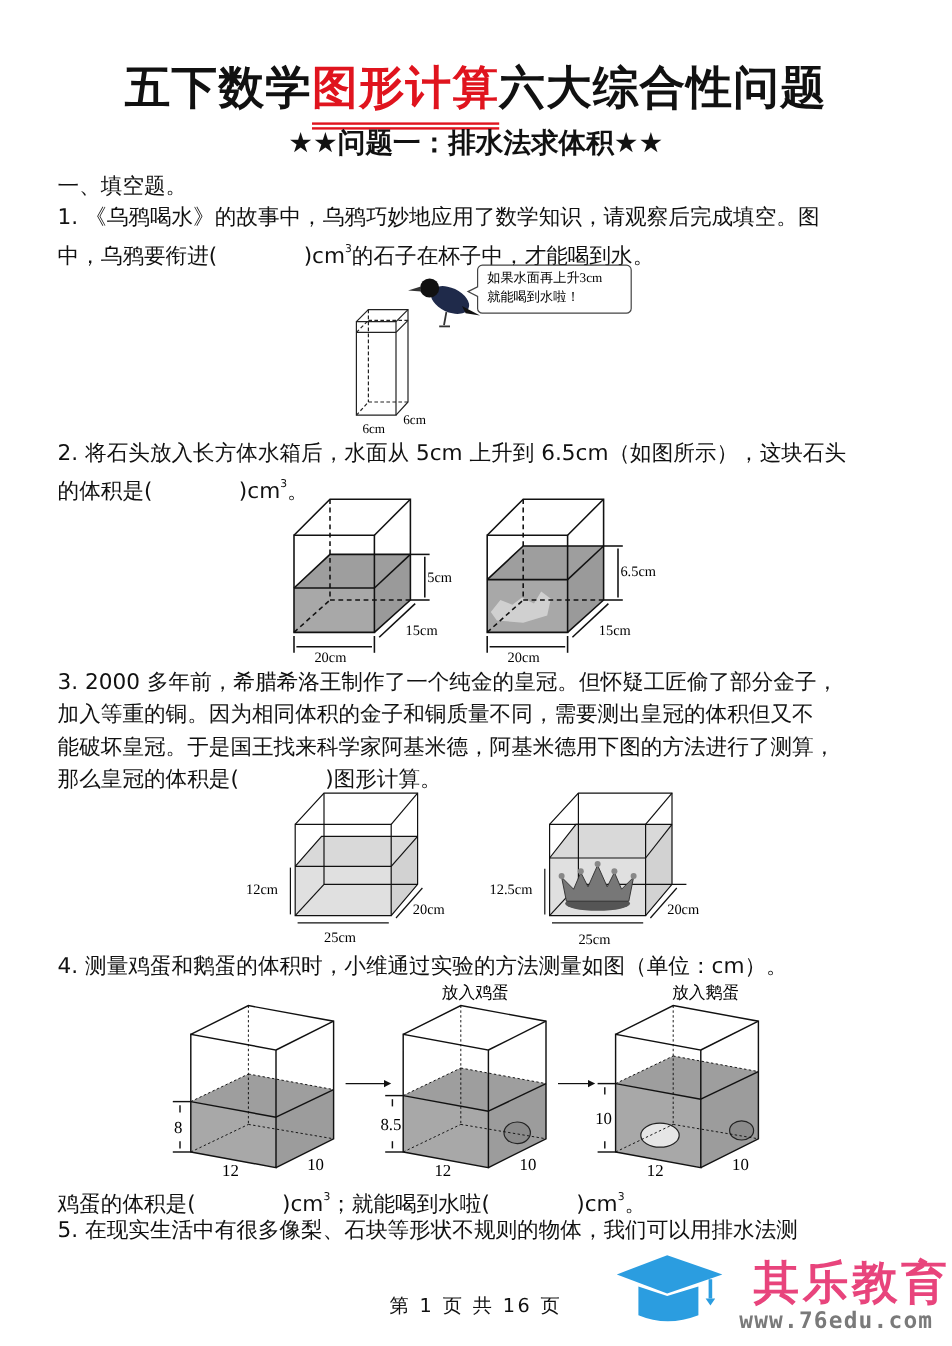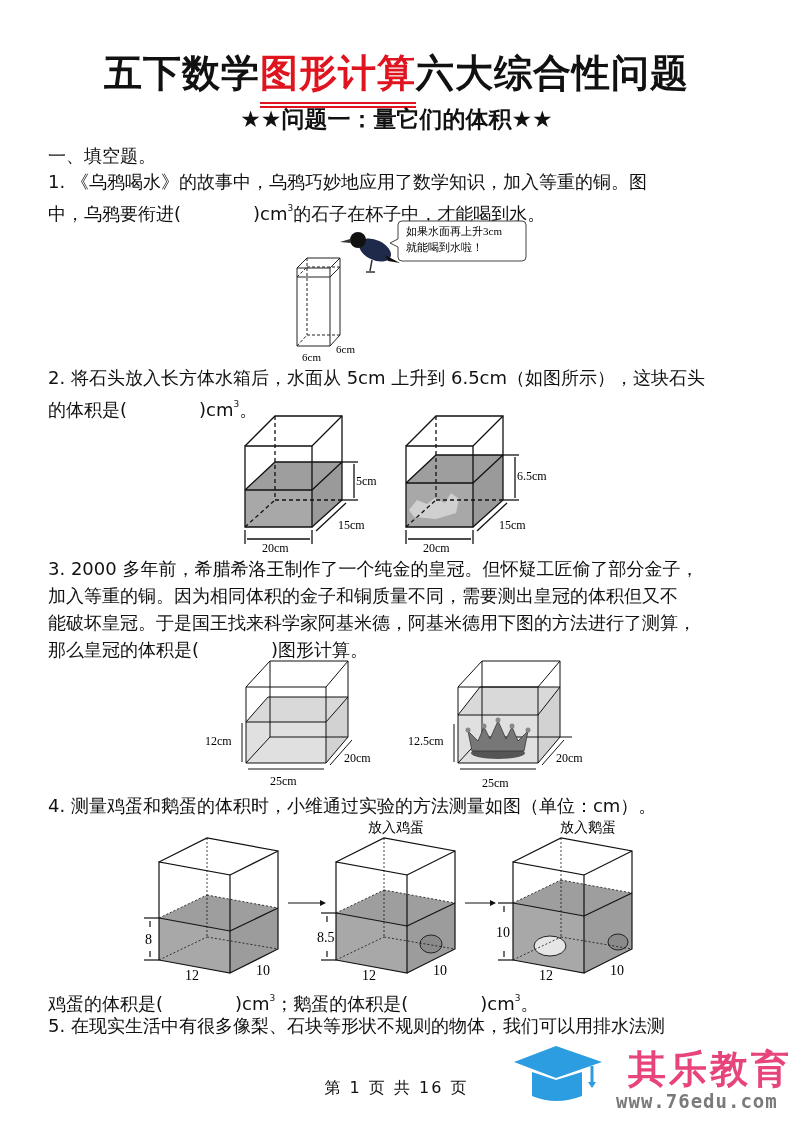--- a/index.html
+++ b/index.html
@@ -16,26 +16,26 @@
   .footer { left:0; width:793px; top:1078px; text-align:center; font-size:16px; letter-spacing:2px; }
   .logo-text { font-size:38px; font-weight:bold; color:#e8447c; letter-spacing:3px;margin-left:16px; }
   .logo-url { font-size:19px; font-weight:bold; color:#7a7a7a; letter-spacing:1px; font-family:"DejaVu Sans Mono","Liberation Mono",monospace; }
 </style>
 </head>
 <body>
 
 <div class="abs title">
   <span>五下数学</span><span class="red">图形计算</span><span>六大综合性问题</span>
 </div>
-<div class="abs subtitle">★★问题一：量它们的体积★★</div>
+<div class="abs subtitle">★★问题一：排水法求体积★★</div>
 
 <div class="abs para" style="top:142px;">一、填空题。</div>
 
 <div class="abs para" style="top:168px;">
-  <div><span>1.</span> <span>《乌鸦喝水》的故事中，乌鸦巧妙地应用了数学知识，加入等重的铜。图</span></div>
+  <div><span>1.</span> <span>《乌鸦喝水》的故事中，乌鸦巧妙地应用了数学知识，请观察后完成填空。图</span></div>
   <div><span>中，乌鸦要衔进(</span><span class="blank"></span><span>)cm</span><sup>3</sup><span>的石子在杯子中，才能喝到水。</span></div>
 </div>
 
 <svg class="abs" style="left:280px;top:215px;" width="260" height="150">
   <g stroke="#222" stroke-width="1" fill="none">
     <polygon points="17,131 50,131 50,53 17,53"></polygon>
     <polyline points="17,53 27,43 60,43 60,120 50,131"></polyline>
     <line x1="50" y1="53" x2="60" y2="43"></line>
     <line x1="17" y1="62" x2="50" y2="62"></line>
     <line x1="50" y1="62" x2="60" y2="52"></line>
@@ -279,21 +279,21 @@
       <line x1="20" y1="91" x2="20" y2="97"></line>
         <line x1="20" y1="136" x2="20" y2="142"></line>
     </g>
     <text x="12" y="122" font-size="14">10</text>
     <text x="55" y="165" font-size="14">12</text>
     <text x="126" y="160" font-size="14">10</text>
   </g>
 </svg>
 
 <div class="abs para" style="top:985px;">
-  <span>鸡蛋的体积是(</span><span class="blank"></span><span>)cm</span><sup>3</sup><span>；鹅蛋的体积是(</span><span class="blank"></span><span>)cm</span><sup>3</sup><span>。</span>
+  <span>鸡蛋的体积是(</span><span class="blank"></span><span>)cm</span><sup>3</sup><span>；就能喝到水啦(</span><span class="blank"></span><span>)cm</span><sup>3</sup><span>。</span>
 </div>
 
 <div class="abs para" style="top:1012px;">
   <div><span>5.</span> <span>在现实生活中有很多像梨、石块等形状不规则的物体，我们可以用排水法测</span></div>
 </div>
 
 <div class="abs footer">第 1 页 共 16 页</div>
 
 <div class="abs" style="left:512px;top:1044px;width:90px;height:60px;">
   <svg width="90" height="62">

